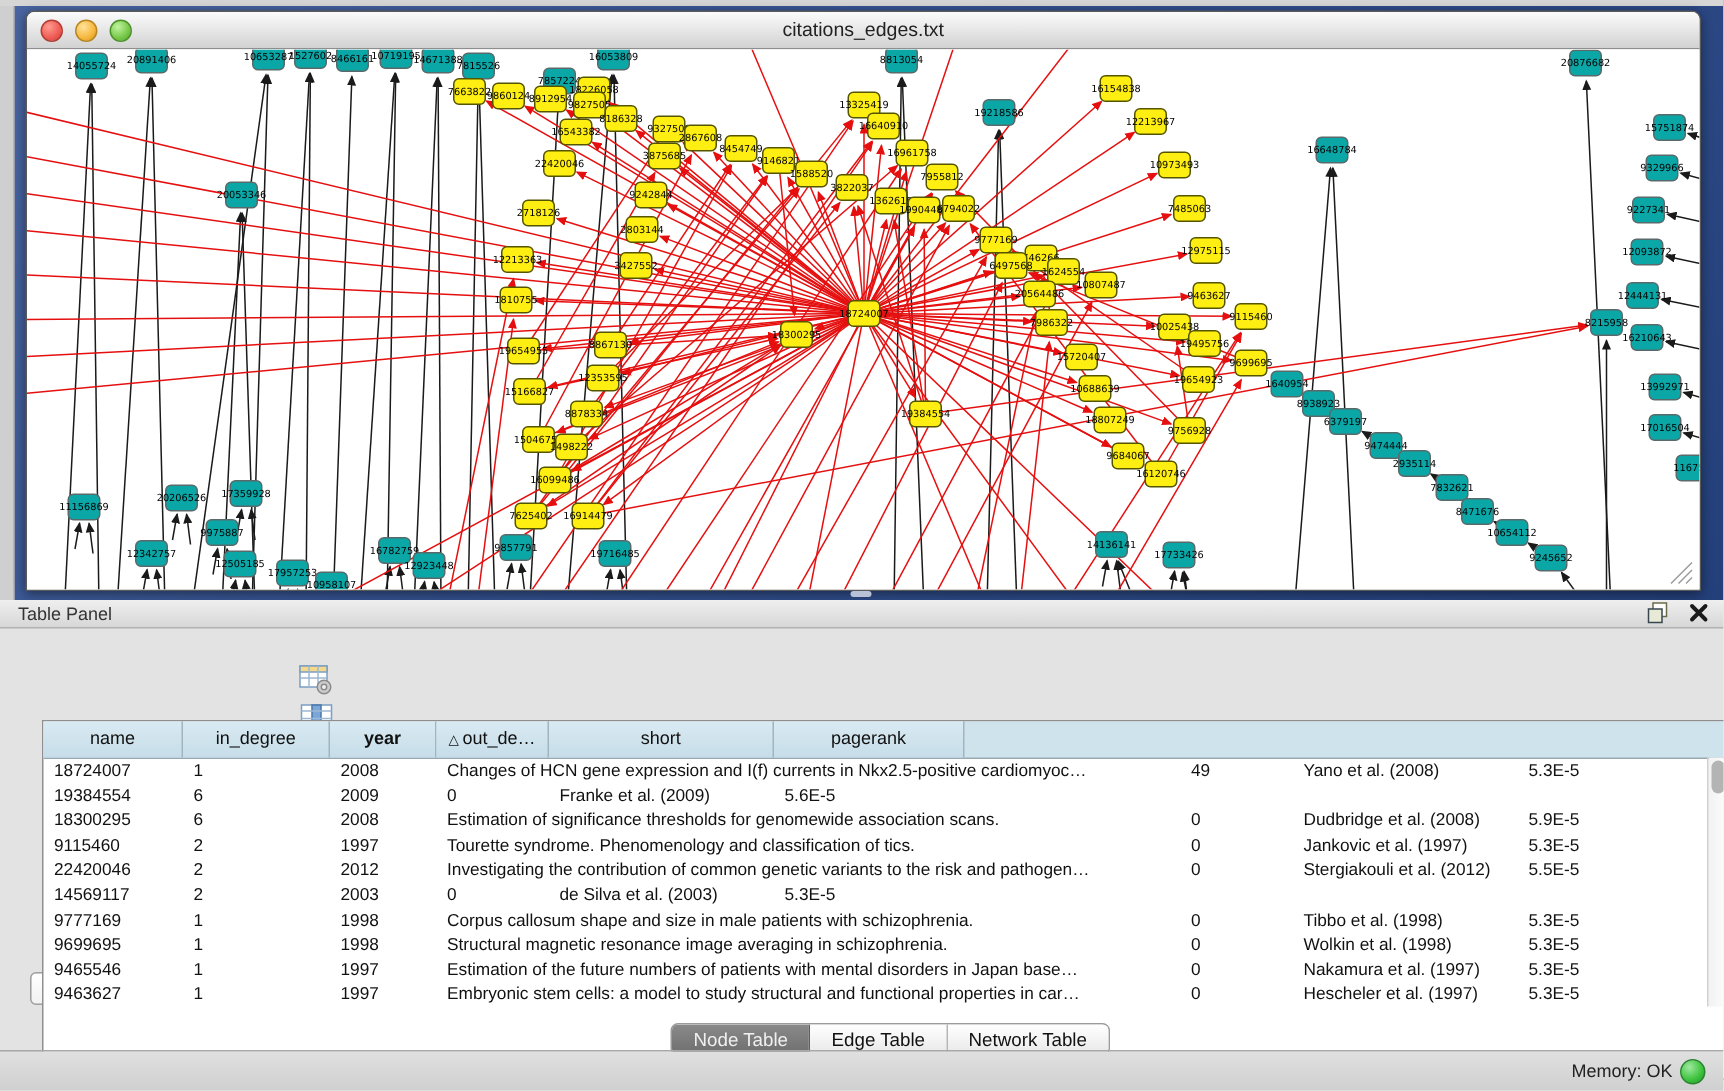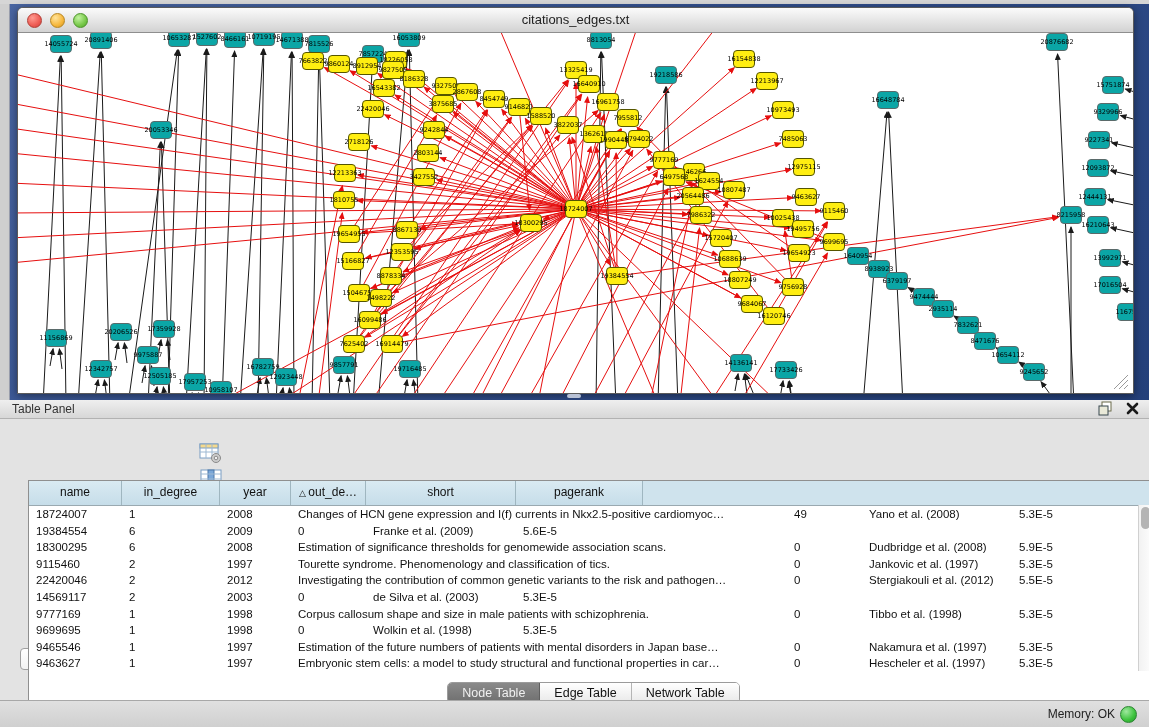--- a/index.html
+++ b/index.html
@@ -827,21 +827,21 @@
           <path d="M1,6 L4.5,1.5 L8,6 z" fill="#444"></path>
           <path d="M1,10 L4.5,14.5 L8,10 z" fill="#444"></path>
         </svg>
       </div>
     </div>
 
     <div id="tableframe">
       <div class="thead" id="thead">
           <div class="th" style="width: 93px;">name</div>
           <div class="th" style="width: 98px;">in_degree</div>
-          <div class="th" style="width: 71px;">year</div>
+          <div class="th" style="width: 71px; font-weight: bold;">year</div>
           <div class="th" style="width: 75px;"><span style="font-size: 9px;">△ </span>out_de…</div>
           <div class="th" style="width: 150px;">short</div>
           <div class="th" style="width: 127px;">pagerank</div>
         </div>
       <div class="tbody" id="tbody">
           <div class="tr">
             <div class="td" style="width: 93px;">18724007</div>
             <div class="td" style="width: 98px;">1</div>
             <div class="td" style="width: 71px;">2008</div>
             <div class="td" style="width: 496px;">Changes of HCN gene expression and I(f) currents in Nkx2.5-positive cardiomyoc…</div>
@@ -898,20 +898,21 @@
             <div class="td" style="width: 71px;">1998</div>
             <div class="td" style="width: 496px;">Corpus callosum shape and size in male patients with schizophrenia.</div>
             <div class="td" style="width: 75px;">0</div>
             <div class="td" style="width: 150px;">Tibbo et al. (1998)</div>
             <div class="td" style="width: 127px;">5.3E-5</div>
           </div>
           <div class="tr">
             <div class="td" style="width: 93px;">9699695</div>
             <div class="td" style="width: 98px;">1</div>
             <div class="td" style="width: 71px;">1998</div>
+            <div class="td" style="width: 496px;">Structural magnetic resonance image averaging in schizophrenia.</div>
             <div class="td" style="width: 75px;">0</div>
             <div class="td" style="width: 150px;">Wolkin et al. (1998)</div>
             <div class="td" style="width: 127px;">5.3E-5</div>
           </div>
           <div class="tr">
             <div class="td" style="width: 93px;">9465546</div>
             <div class="td" style="width: 98px;">1</div>
             <div class="td" style="width: 71px;">1997</div>
             <div class="td" style="width: 496px;">Estimation of the future numbers of patients with mental disorders in Japan base…</div>
             <div class="td" style="width: 75px;">0</div>

